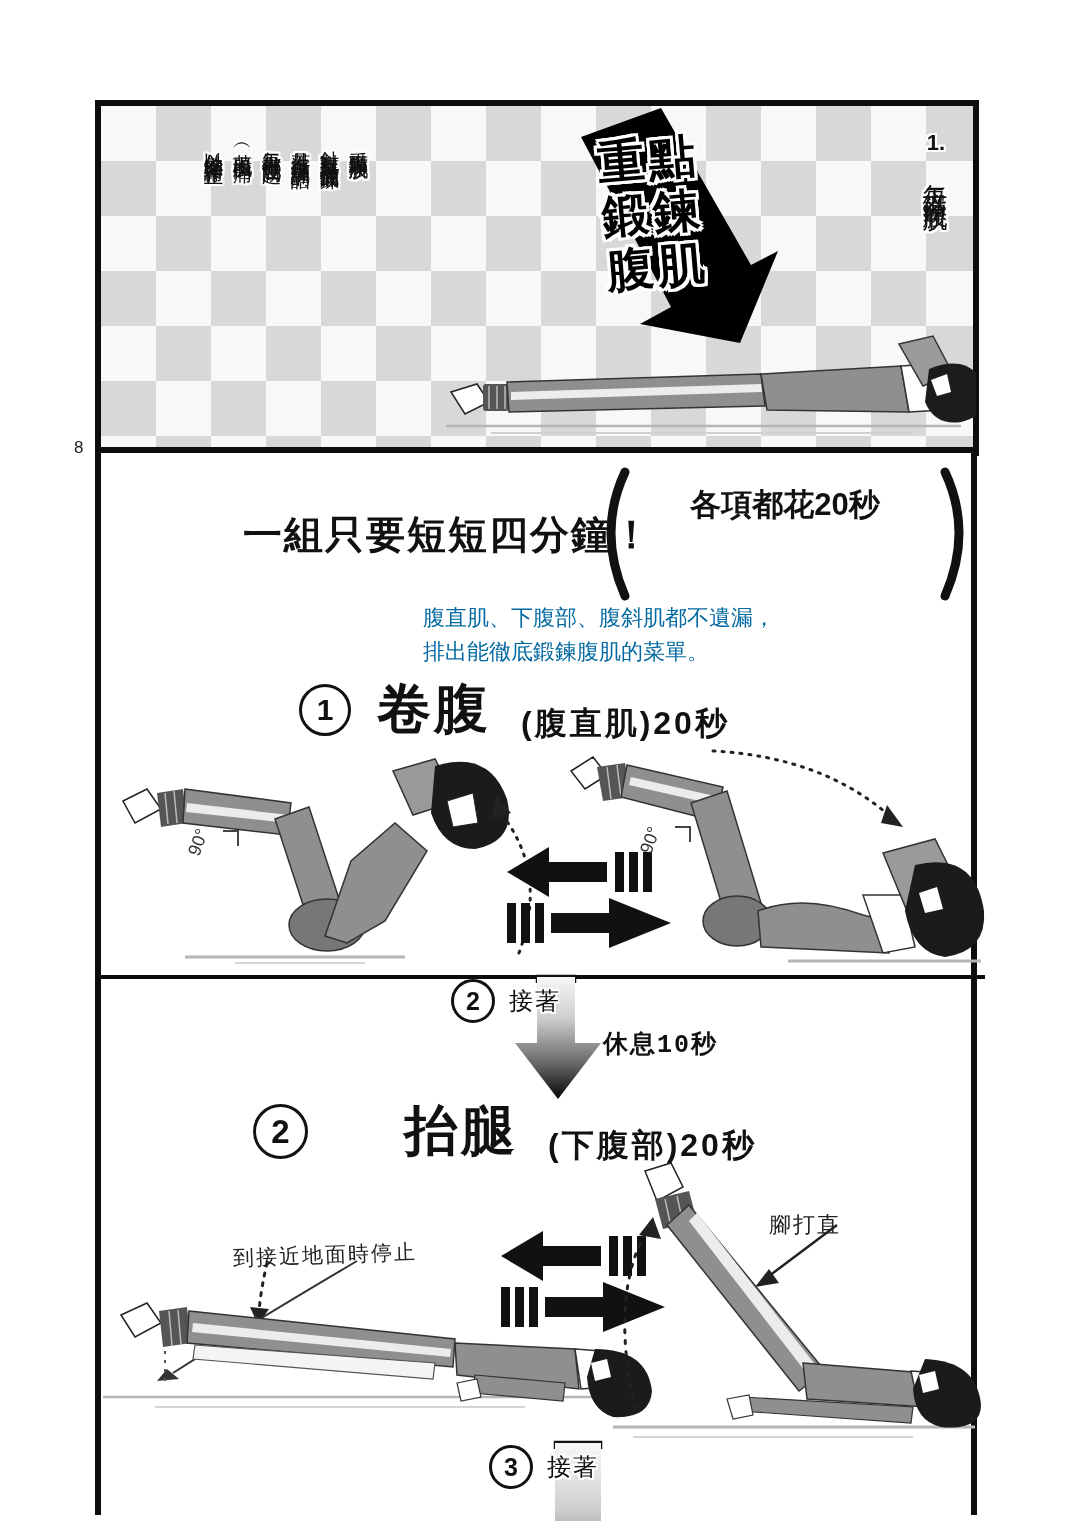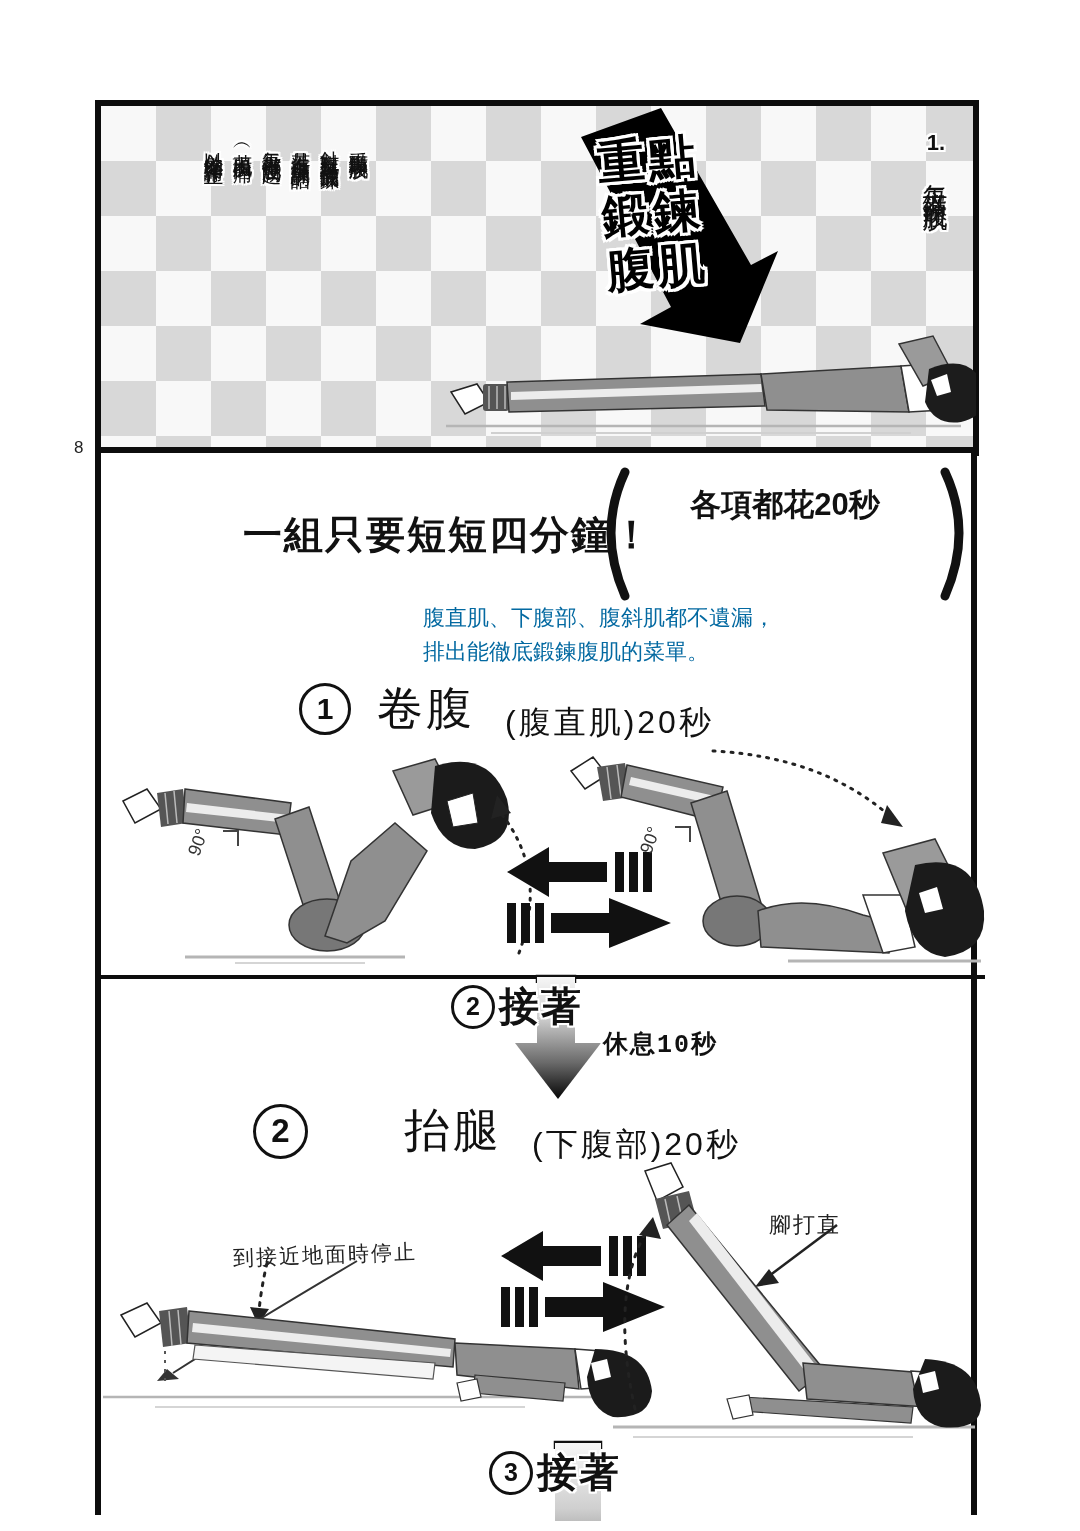--- a/index.html
+++ b/index.html
@@ -34,25 +34,25 @@
               font-size:31px;font-weight:800;line-height:50px;}
   .intro{left:322px;top:148px;width:440px;font-size:22px;line-height:34px;color:#0369a1;}
   .exhead{display:flex;align-items:center;gap:26px;}
   .exhead1{left:198px;top:220px;}
   .exhead2{left:152px;top:642px;}
   .circle-num{display:flex;align-items:center;justify-content:center;border:3px solid #111;
               border-radius:50%;background:transparent;font-weight:700;box-sizing:border-box;}
   .cn50{width:52px;height:52px;font-size:30px;}
   .cn54{width:55px;height:55px;font-size:33px;}
   .cn44{width:44px;height:44px;font-size:25px;}
-  .exname{font-size:46px;font-weight:400;letter-spacing:3px;}
-  .exdetail{font-size:32px;font-weight:400;letter-spacing:3px;margin-left:4px;margin-top:28px;}
+  .exname{font-size:54px;font-weight:700;letter-spacing:3px;}
+  .exdetail{font-size:32px;font-weight:700;letter-spacing:3px;margin-left:4px;margin-top:28px;}
   .divider{left:-6px;top:522px;width:890px;height:4px;background:#0d0d0d;}
   .next-label{display:flex;align-items:center;z-index:3;}
-  .next-label .w{font-size:40px;font-weight:700;letter-spacing:2px;margin-left:4px;}
+  .next-label .w{font-size:24px;font-weight:400;letter-spacing:2px;margin-left:14px;}
   .t1{left:350px;top:526px;}
   .t2{left:388px;top:992px;}
   .rest{left:502px;top:574px;font-size:25px;font-weight:600;letter-spacing:2px;z-index:3;font-family:Liberation Mono, monospace;}
   .hintL{left:132px;top:788px;font-size:21px;letter-spacing:2px;transform:rotate(-2deg);color:#222;}
   .hintR{left:668px;top:757px;font-size:22px;letter-spacing:2px;color:#222;}
   svg{display:block;}
 </style>
 </head>
 <body>
 

